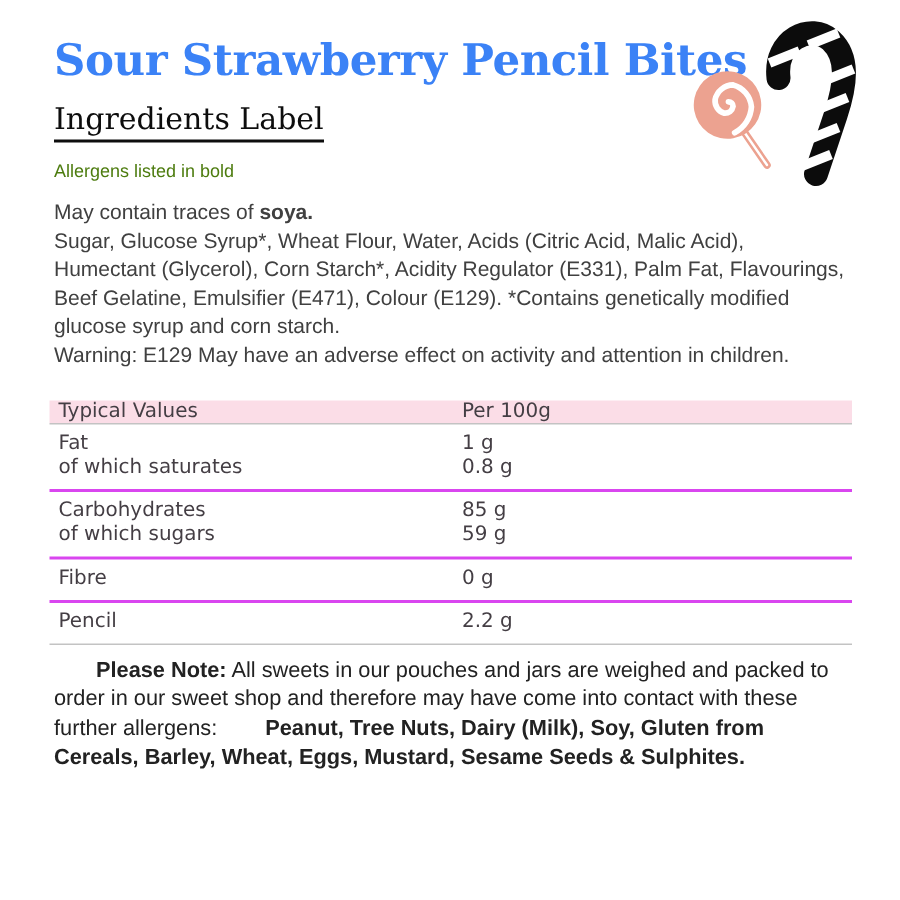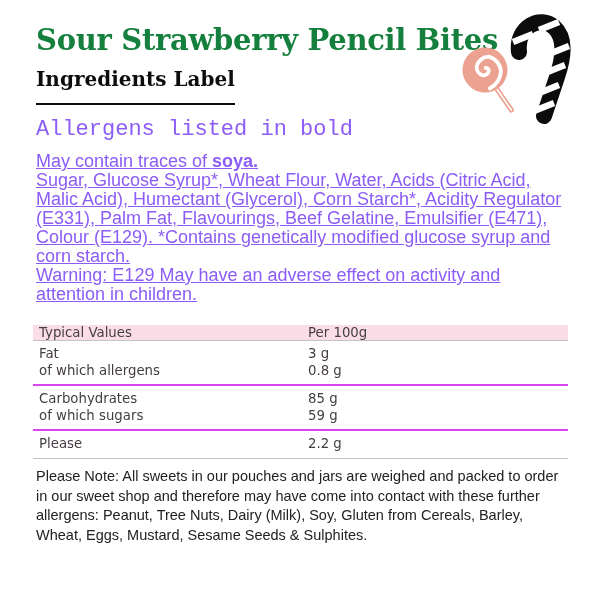--- a/index.html
+++ b/index.html
@@ -12,49 +12,48 @@
     overflow: hidden;
   }
   .page { padding: 24px 32px 0 36px; position: relative; }
 
   .title {
     margin: 2px 0 0 0;
     font-family: "DejaVu Serif", serif;
     font-weight: 700;
     font-size: 29px;
     letter-spacing: -0.3px;
-    color: #15803d;
+    color: #3b82f6;
     line-height: 1.0;
   }
   .subtitle {
     margin: 14px 0 0 0;
     font-family: "DejaVu Serif", serif;
-    font-weight: 700;
+    font-weight: 400;
     font-size: 20px;
     color: #0d0d0d;
     display: inline-block;
     border-bottom: 2px solid #0d0d0d;
-    padding-bottom: 13px;
+    padding-bottom: 3px;
     line-height: 1.05;
   }
   .allergen-note {
     margin: 13px 0 0 0;
-    font-family: Liberation Mono, monospace;
+    font-family: Liberation Sans, sans-serif;
     font-weight: 400;
-    font-size: 22px;
-    color: #8b5cf6;
+    font-size: 12px;
+    color: #4d7c0f;
     line-height: 1.05;
   }
   .ingredients {
     margin: 11px 0 0 0;
     width: 528px;
-    font-size: 18px;
+    font-size: 14px;
     line-height: 19px;
-    color: #8b5cf6;
-    text-decoration: underline;
+    color: #404040;
   }
   .ingredients b { font-weight: 700; }
 
   table.nutrition {
     margin: 21px 0 0 -3px;
     width: 535px;
     border-collapse: collapse;
     font-family: "DejaVu Sans", sans-serif;
     font-size: 13.3px;
     color: #443e44;
@@ -78,21 +77,21 @@
   tr.row-tall td { height: 33px; }
   tr.row-short td { height: 17px; }
 
   .footer-note {
     margin: 8px 0 0 0;
     width: 532px;
     font-size: 14.5px;
     line-height: 19.5px;
     color: #222222;
   }
-  .footer-note b { font-weight: 400; }
+  .footer-note b { font-weight: 700; margin-left: 28px; }
 
   .candy-art {
     position: absolute;
     top: 10px; right: 20px;
     width: 125px; height: 115px;
   }
 </style>
 </head>
 <body>
 
@@ -140,39 +139,43 @@
     <thead>
       <tr bgcolor="#fbdde7">
         <th>Typical Values</th>
         <th>Per 100g</th>
       </tr>
     </thead>
     <tbody>
       <tr class="row-tall">
         <td>
           <div>Fat</div>
-          <div>of which allergens</div>
+          <div>of which saturates</div>
         </td>
         <td>
-          <div>3 g</div>
+          <div>1 g</div>
           <div>0.8 g</div>
         </td>
       </tr>
       <tr class="row-tall">
         <td>
           <div>Carbohydrates</div>
           <div>of which sugars</div>
         </td>
         <td>
           <div>85 g</div>
           <div>59 g</div>
         </td>
       </tr>
       <tr class="row-short">
-        <td>Please</td>
+        <td>Fibre</td>
+        <td>0 g</td>
+      </tr>
+      <tr class="row-short">
+        <td>Pencil</td>
         <td>2.2 g</td>
       </tr>
     </tbody>
   </table>
 
   <p class="footer-note"><b>Please Note:</b><span> All sweets in our pouches and jars are weighed and packed to order in our sweet shop and therefore may have come into contact with these further allergens: </span><b>Peanut, Tree Nuts, Dairy (Milk), Soy, Gluten from Cereals, Barley, Wheat, Eggs, Mustard, Sesame Seeds &amp; Sulphites.</b></p>
 
 </div>
 
 </body></html>

